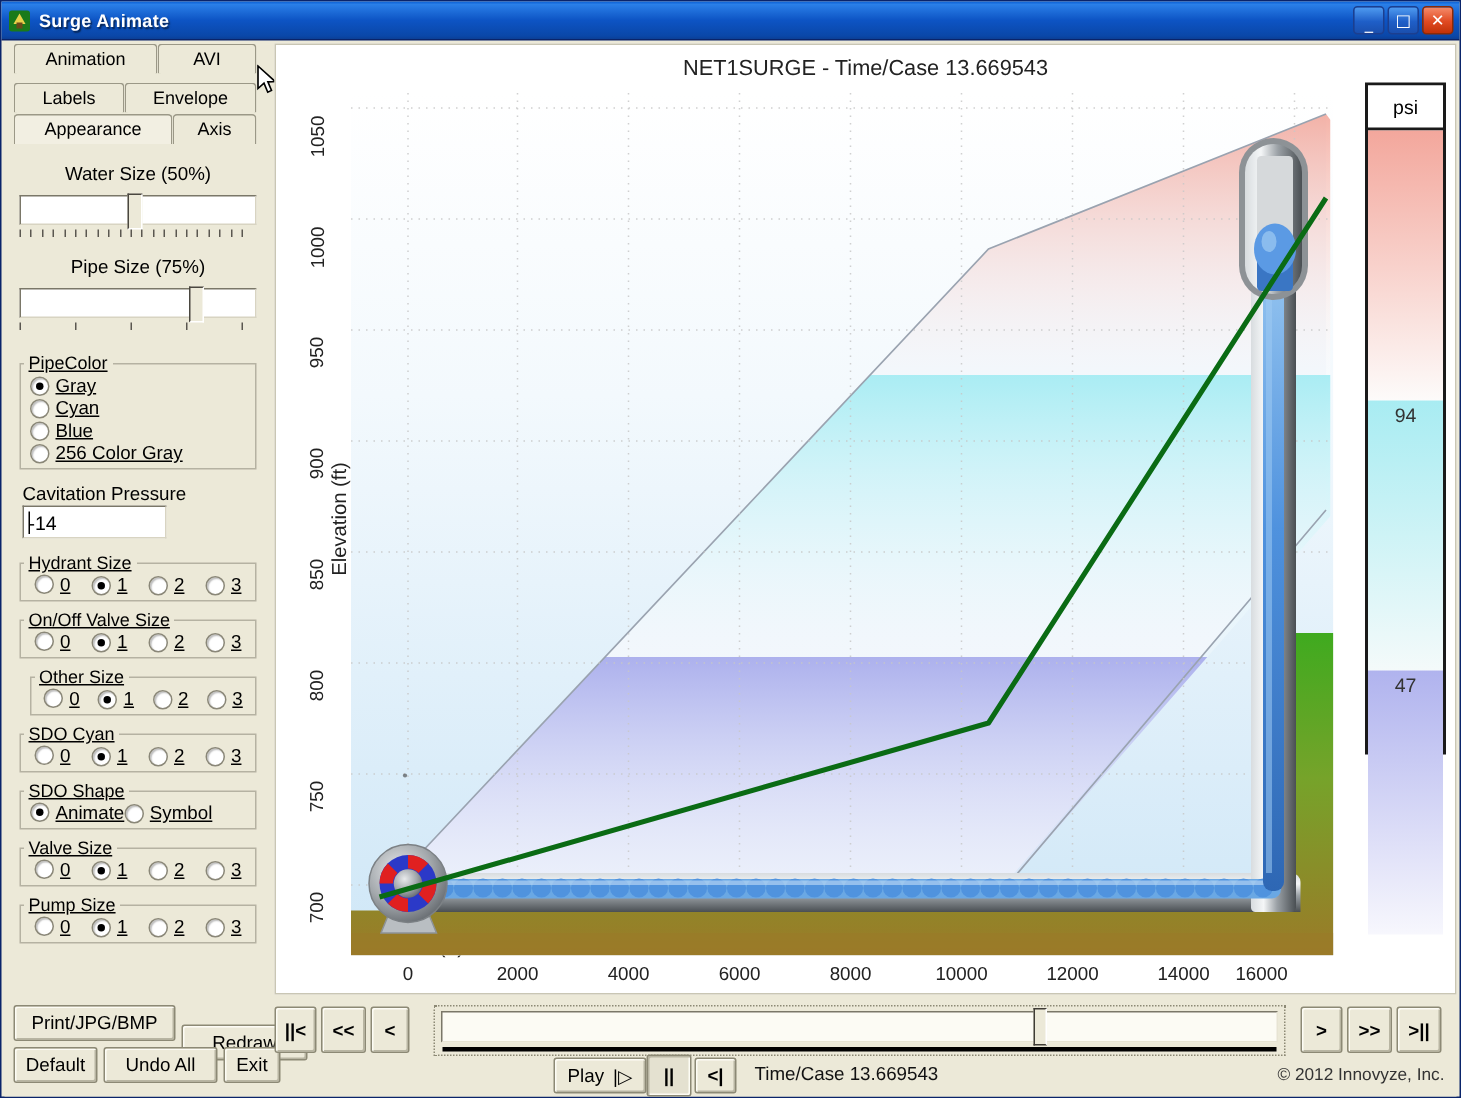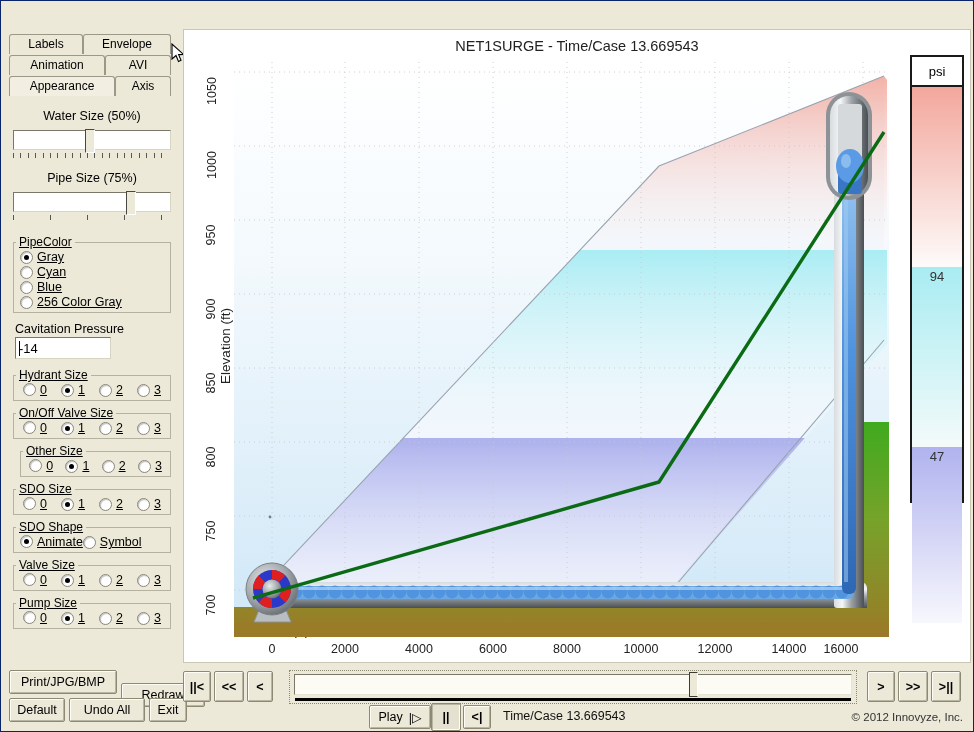--- a/index.html
+++ b/index.html
@@ -155,32 +155,52 @@
     display:flex;align-items:center;justify-content:center;background:#fff;
   }
   #legend .lg-band{position:relative;}
   #legend .lg-val{position:absolute;left:0;top:2px;width:100%;text-align:center;font-size:13px;color:#333;}
 </style>
 </head>
 <body>
 
 <div id="app">
 
+  <div id="titlebar">
+    <div class="tb-icon">
+      <svg width="16" height="16" viewBox="0 0 16 16">
+        <rect x="1" y="1" width="14" height="14" rx="2" fill="#1a7a1a"></rect>
+        <path d="M4 10 L8 3 L12 10 Z" fill="#e8d24a"></path>
+        <rect x="6" y="9" width="4" height="4" fill="#6b4a1a"></rect>
+      </svg>
+    </div>
+    <span class="tb-text">Surge Animate</span>
+    <span class="tb-spacer"></span>
+    <div class="winbtn min">
+      <span class="g" style="line-height:22px">_</span>
+    </div>
+    <div class="winbtn max">
+      <span class="g">□</span>
+    </div>
+    <div class="winbtn close">
+      <span class="g">✕</span>
+    </div>
+  </div>
 
   <div id="leftpanel">
 
+    <div class="tabrow">
+      <div class="tab" style="width:96px">Animation</div>
+      <div class="sep"></div>
+      <div class="tab" style="width:66px">AVI</div>
+    </div>
     <div class="tabrow" style="margin-top:5px;">
       <div class="tab" style="width:74px">Labels</div>
       <div class="sep"></div>
       <div class="tab" style="width:88px">Envelope</div>
-    </div>
-    <div class="tabrow">
-      <div class="tab" style="width:96px">Animation</div>
-      <div class="sep"></div>
-      <div class="tab" style="width:66px">AVI</div>
     </div>
     <div class="tabrow">
       <div class="tab sel" style="width:106px">Appearance</div>
       <div class="sep"></div>
       <div class="tab" style="width:56px">Axis</div>
     </div>
 
     <div class="ctrl-label" style="margin-top:12px;">Water Size (50%)</div>
     <div class="slider-wrap" style="margin-top:7px;height:22px;">
       <div class="slider-track"></div>
@@ -308,21 +328,21 @@
             <span>2</span>
           </div>
         <div class="rw">
             <span class="radio"></span>
             <span>3</span>
           </div>
       </div>
     </fieldset>
 
     <fieldset class="grp" style="margin-top:5px;">
-      <legend>SDO Size</legend>
+      <legend>SDO Cyan</legend>
       <div class="radios">
         <div class="rw">
             <span class="radio"></span>
             <span>0</span>
           </div>
         <div class="rw">
             <span class="radio on"></span>
             <span>1</span>
           </div>
         <div class="rw">

